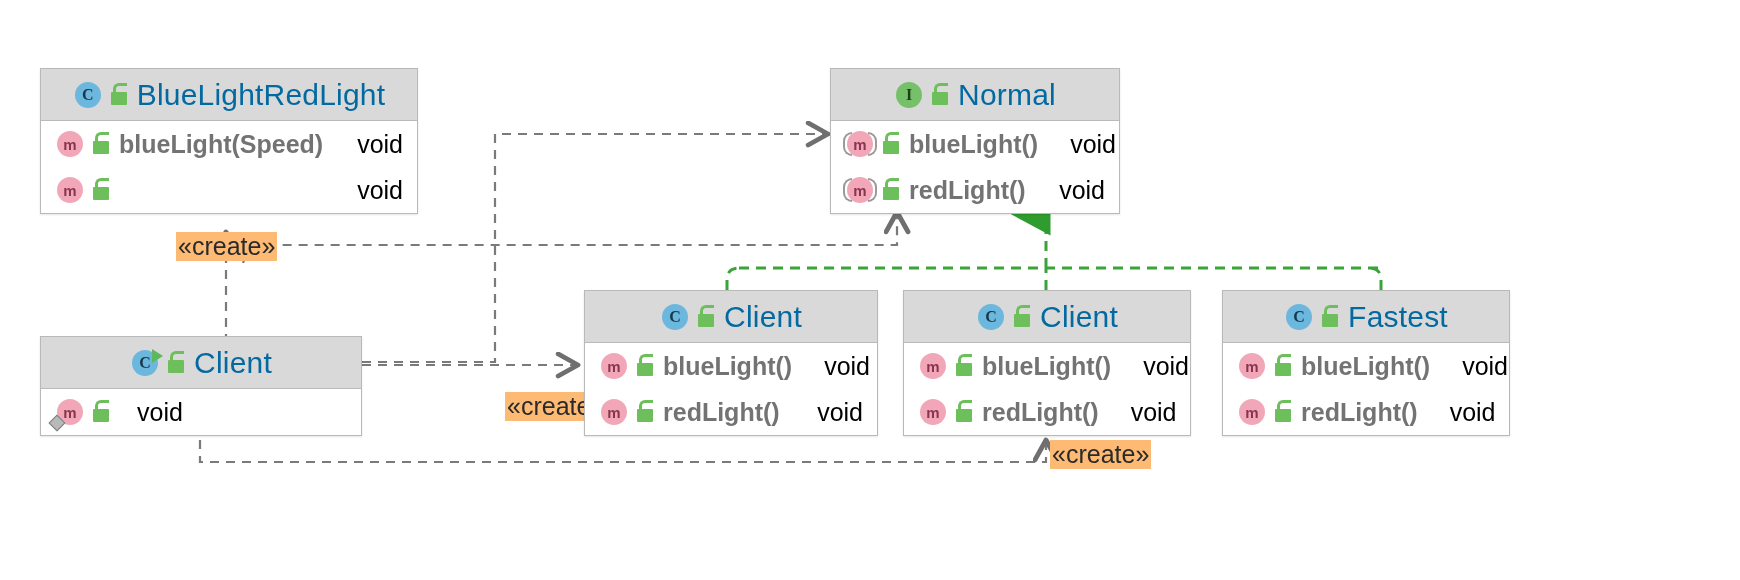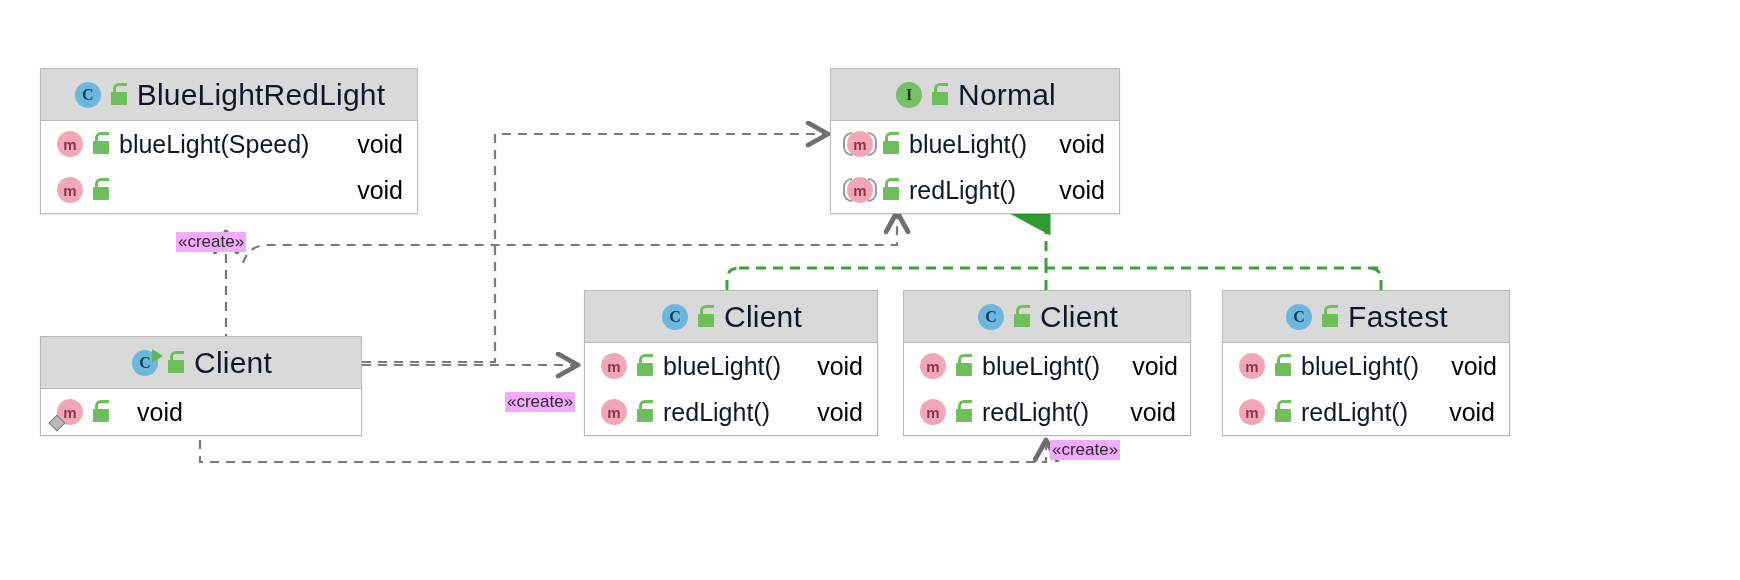--- a/index.html
+++ b/index.html
@@ -42,39 +42,40 @@
     border-bottom: 1px solid #b9b9b9;
     height: 52px;
     display: flex;
     align-items: center;
     justify-content: center;
     gap: 7px;
     padding: 0 12px;
   }
   .uml-title {
     font-size: 30px;
-    color: #0f172a;
+    color: #0369a1;
     letter-spacing: 0.2px;
     white-space: nowrap;
   }
   .uml-members {
     background: #ffffff;
   }
   .uml-row {
     box-sizing: border-box;
     height: 46px;
     display: flex;
     align-items: center;
     padding: 0 14px 0 14px;
     gap: 7px;
     white-space: nowrap;
   }
   .member-name {
     font-size: 25px;
-    color: #0f172a;
+    color: #737373;
+    font-weight: bold;
   }
   .member-type {
     font-size: 25px;
     color: #000000;
     margin-left: 18px;
   }
   .row-spacer { flex: 1 1 auto; }
 
   
   .icon {
@@ -152,24 +153,24 @@
   .lock-body {
     position: absolute;
     left: 1px; top: 9px;
     width: 16px; height: 13px;
     background: #6cbf5a;
     border-radius: 1px;
   }
 
   .stereotype {
     position: absolute;
-    font-size: 17px;
+    font-size: 25px;
     color: #2a2a2a;
     white-space: nowrap;
-    background: #f0abfc;
+    background: #fdba74;
     padding: 0 2px;
     text-align: right;
   }
 </style>
 </head>
 <body>
 
 <div id="canvas">
 
   <svg id="edges" viewBox="0 0 1740 580" xmlns="http://www.w3.org/2000/svg">

